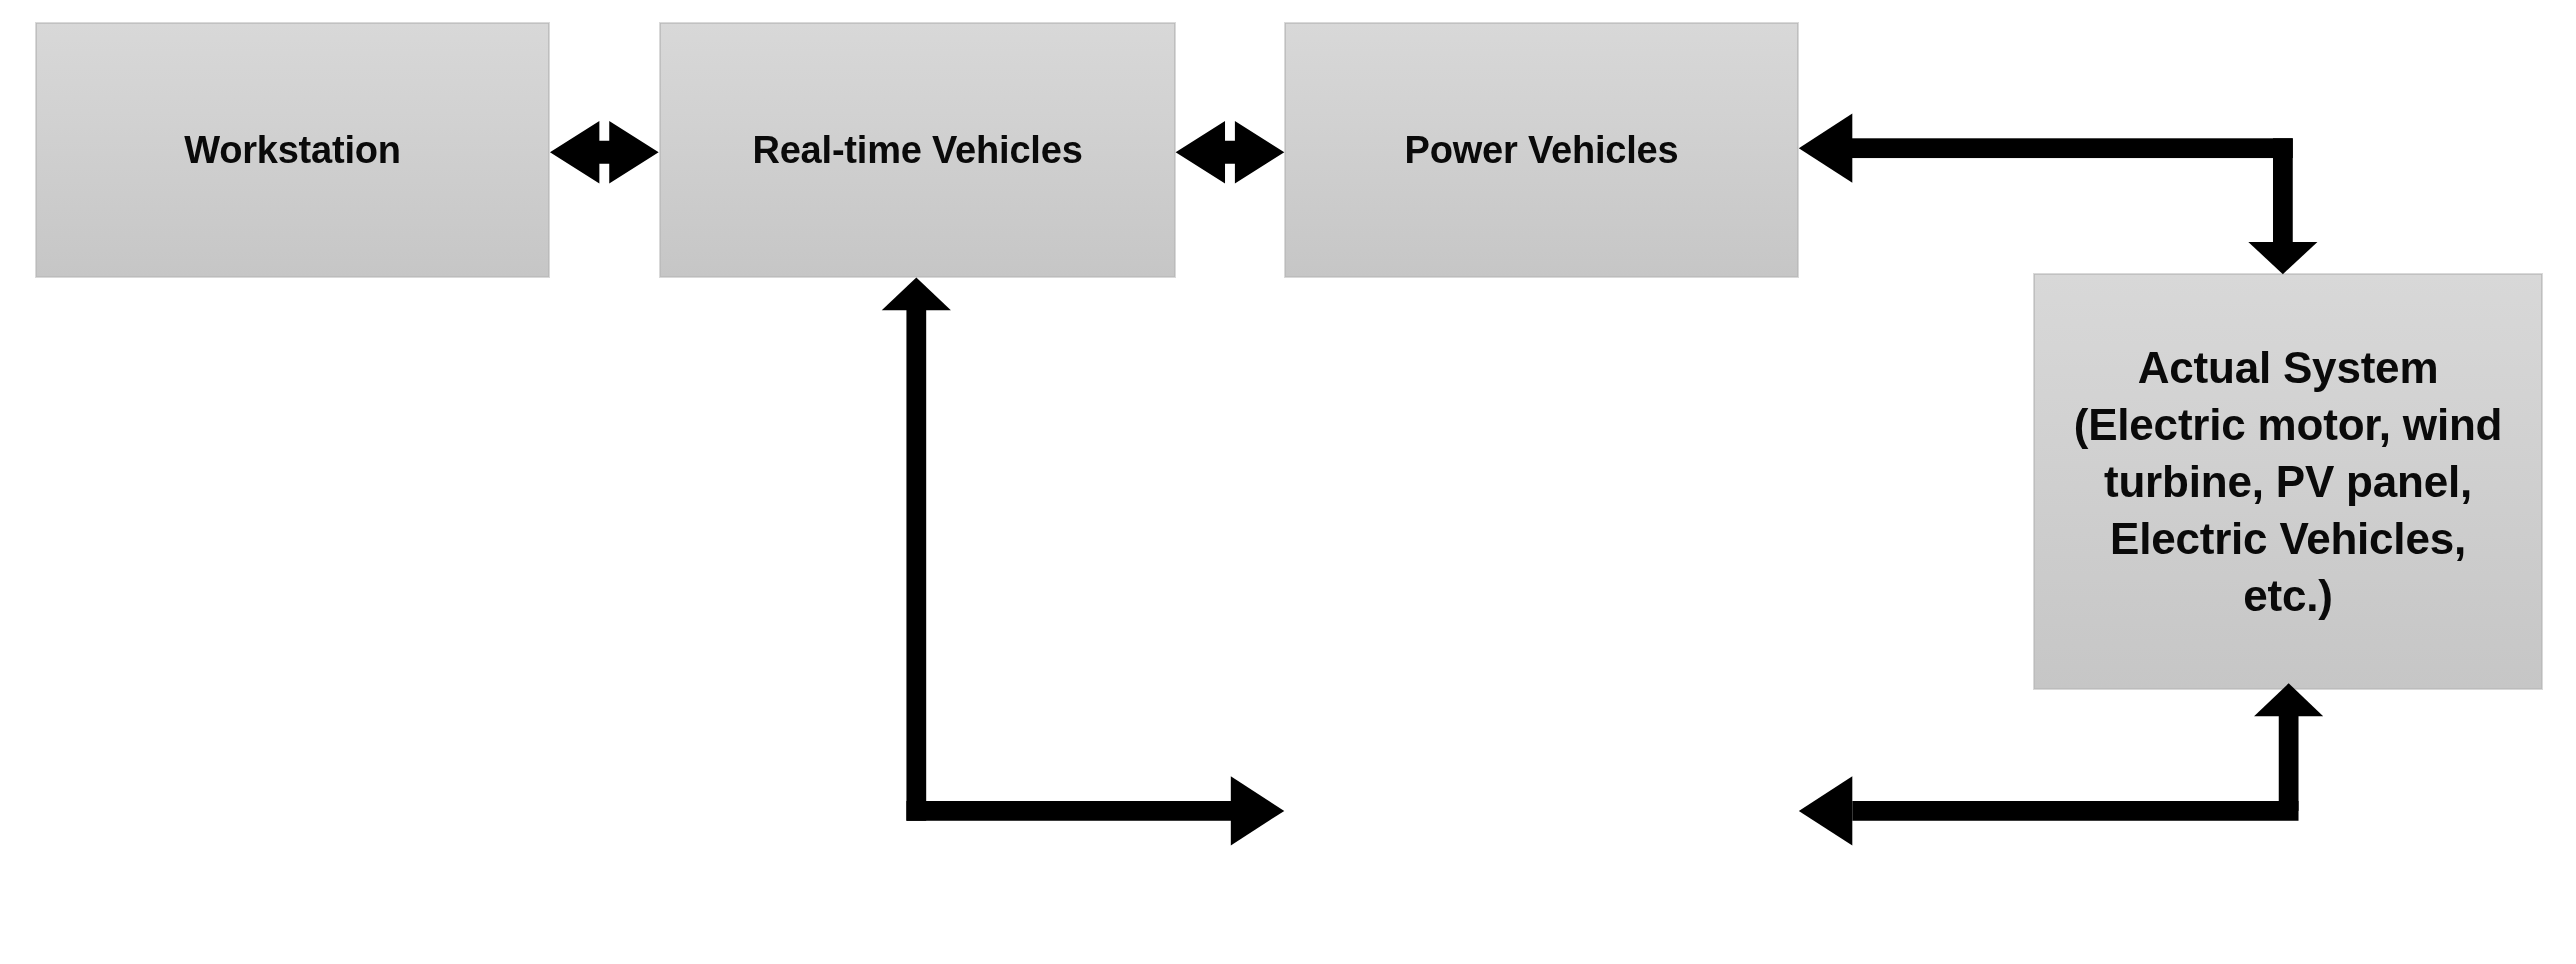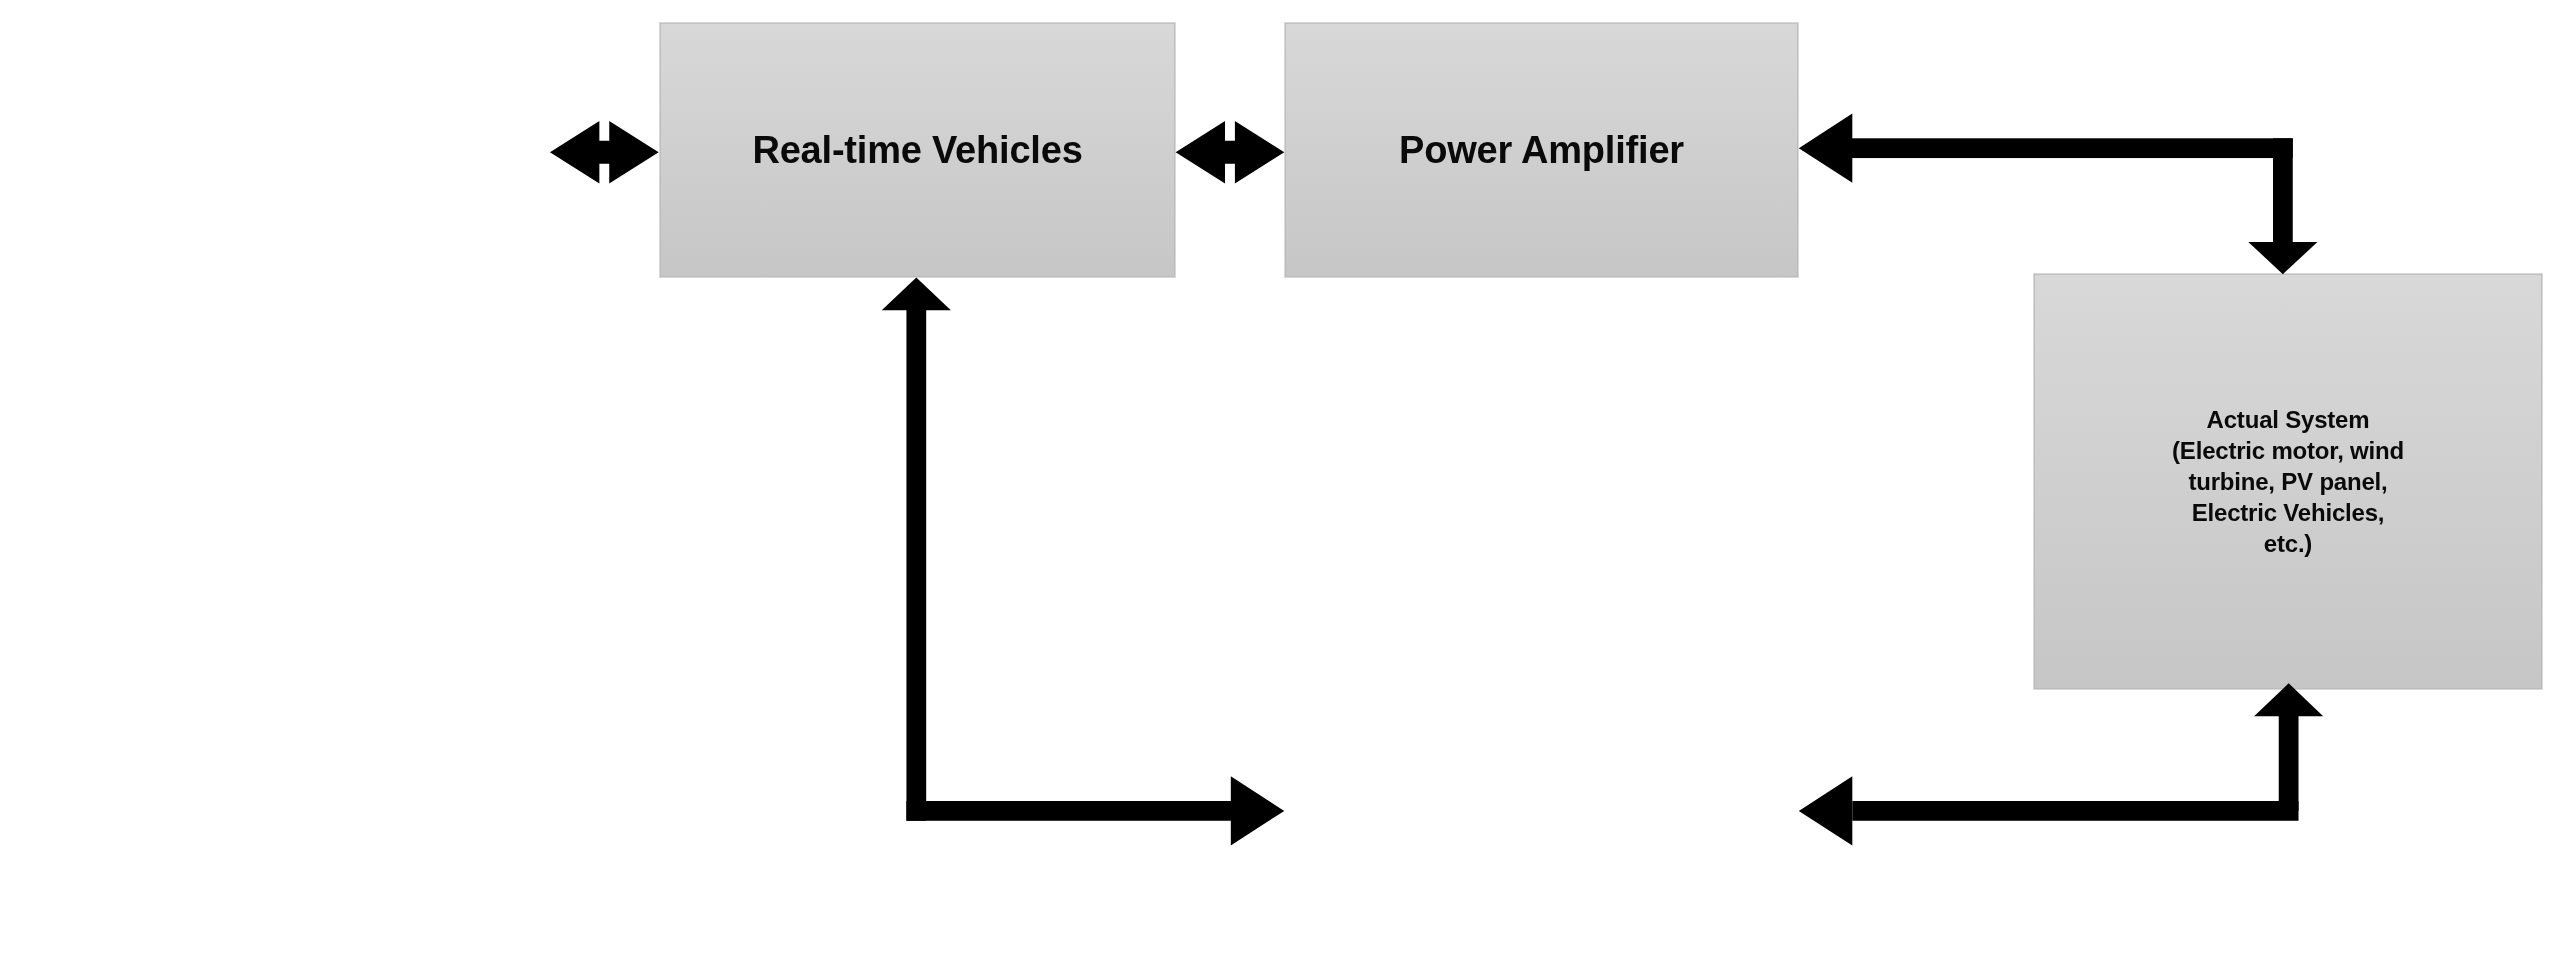--- a/index.html
+++ b/index.html
@@ -39,46 +39,49 @@
   #node-workstation { left: 35px;   top: 22px;  width: 515px; height: 256px; }
   #node-simulator   { left: 659px;  top: 22px;  width: 517px; height: 256px; }
   #node-amplifier   { left: 1284px; top: 22px;  width: 515px; height: 256px; }
   #node-actual      { left: 2033px; top: 273px; width: 510px; height: 417px; }
   #node-sensors     { left: 1284px; top: 683px; width: 515px; height: 257px; }
 
   #node-workstation .label,
   #node-simulator .label,
   #node-amplifier .label,
   #node-sensors .label { font-size: 38px; }
-  #node-actual .label  { font-size: 24px; line-height: 1.30; }
+  #node-actual .label  { font-size: 44px; line-height: 1.30; }
 
   svg.edges {
     position: absolute;
     left: 0; top: 0;
     width: 2576px;
     height: 964px;
     pointer-events: none;
   }
   svg.edges .wire {
     fill: #000000;
     stroke: none;
   }
 </style>
 </head>
 <body>
 
 <div id="canvas">
 
+  <div class="node" id="node-workstation">
+    <span class="label">Workstation</span>
+  </div>
 
   <div class="node" id="node-simulator">
     <span class="label">Real-time Vehicles</span>
   </div>
 
   <div class="node" id="node-amplifier">
-    <span class="label">Power Amplifier</span>
+    <span class="label">Power Vehicles</span>
   </div>
 
   <div class="node" id="node-actual">
     <span class="label">Actual System
 (Electric motor, wind
 turbine, PV panel,
 Electric Vehicles,
 etc.)</span>
   </div>
 

